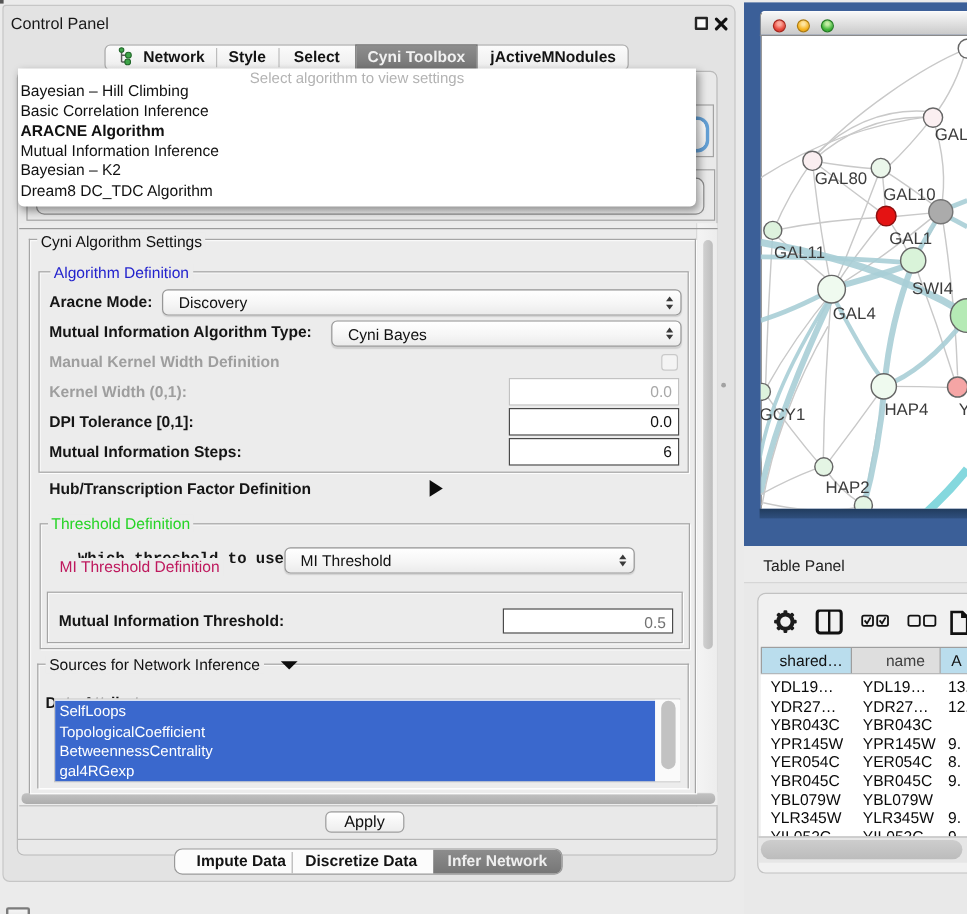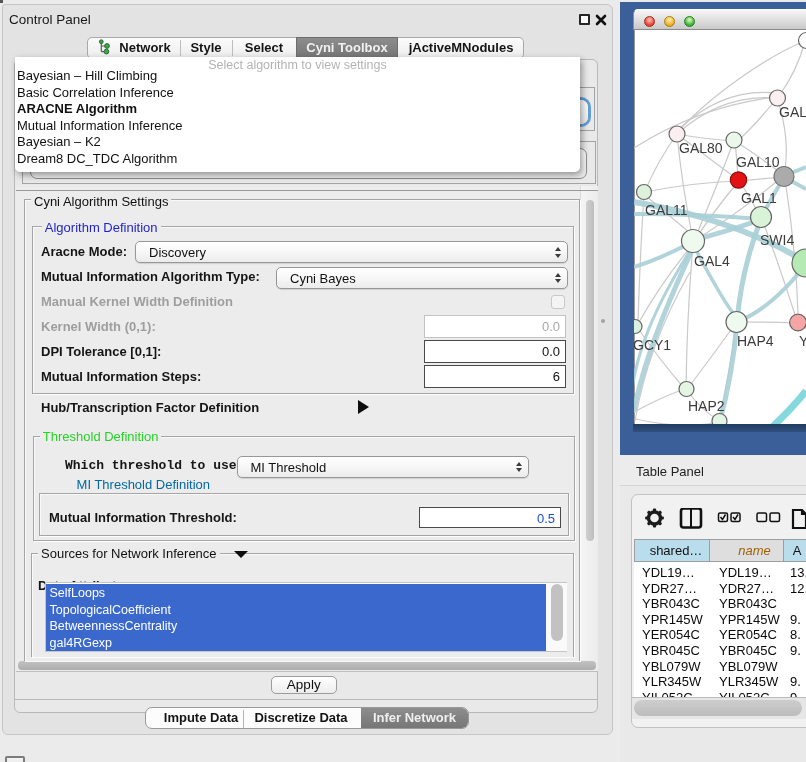--- a/index.html
+++ b/index.html
@@ -97,23 +97,23 @@
 
 <div class="grp" style="left:32.5px;top:435.5px;width:540px;height:103px;"></div>
 <div class="gtitle" style="left:39.8px;top:428.5px;color:#25d425;">Threshold Definition</div>
 <div class="lbl" style="left:65px;top:458px;width:160px;text-align:right;font-family:Liberation Mono, monospace;">Which threshold to use:</div>
 <div class="combo" style="left:236.5px;top:455.5px;width:290px;">
   <span class="ct">MI Threshold</span>
     <span class="arr arrup"></span>
     <span class="arr arrdn"></span>
 </div>
 <div class="grp" style="left:39px;top:492.5px;width:527.5px;height:41px;"></div>
-<div class="gtitle" style="left:46.6px;top:477px;color:#0369a1;margin-left:27px;">MI Threshold Definition</div>
+<div class="gtitle" style="left:46.6px;top:465px;color:#be185d;">MI Threshold Definition</div>
 <div class="lbl" style="left:49px;top:510px;">Mutual Information Threshold:</div>
-<div class="tfield" style="left:419px;top:507px;width:142px;height:21px;border:1px solid #4a4a4a;color:#1d4ed8;line-height:21px;padding-left:40px;">0.5</div>
+<div class="tfield" style="left:419px;top:507px;width:142px;height:21px;border:1px solid #4a4a4a;color:#737373;line-height:21px;padding-left:40px;">0.5</div>
 
 <div class="grp" style="left:31px;top:553px;width:541px;height:103px;border-bottom:none;"></div>
 <div class="gtitle" style="left:38px;top:546px;color:#111;">Sources for Network Inference</div>
 <div class="abs" style="left:234px;top:551px;width:0;height:0;border-left:7px solid transparent;border-right:7px solid transparent;border-top:7.5px solid #0d0d0d;"></div>
 <div class="lbl" style="left:38px;top:567px;margin-top:11px;">Data Attributes</div>
 
 <div class="abs" style="left:45px;top:582px;width:522px;height:70px;background:#fff;border:1px solid #c6c6c6;box-sizing:border-box;"></div>
 <div class="abs" style="left:45.5px;top:584px;width:500px;height:67px;background:#3a68cd;overflow:hidden;">
   <div style="font-size:12.5px;color:#fff;line-height:16.5px;padding-left:4px;padding-top:1px;">SelfLoops<br>TopologicalCoefficient<br>BetweennessCentrality<br>gal4RGexp</div>
 </div>
@@ -267,21 +267,21 @@
     <path d="M88 9 l2 2.5 3-5"></path>
     <rect x="112" y="5" width="9.5" height="8.5" rx="1.5"></rect>
     <rect x="125" y="5" width="9.5" height="8.5" rx="1.5"></rect>
   </g>
 
   <path d="M148 2 L157 2 L161 6 L161 20 L148 20 Z M157 2 L157 6 L161 6" fill="none" stroke="#111" stroke-width="2.2"></path>
 </svg>
 
 <div class="abs" style="left:634px;top:539px;width:172px;height:23px;border-top:1px solid #9e9e9e;border-bottom:1px solid #9e9e9e;box-sizing:border-box;">
   <div class="abs" style="left:0;top:0;width:76px;height:21px;background:#badded;border-left:1px solid #9e9e9e;border-right:1px solid #9e9e9e;box-sizing:border-box;text-align:center;text-indent:8px;font-size:13px;line-height:21px;color:#111;">shared…</div>
-  <div class="abs" style="left:76px;top:0;width:74px;height:21px;background:#dedede;border-right:1px solid #9e9e9e;box-sizing:border-box;text-align:center;text-indent:16px;font-size:13px;line-height:21px;color:#a16207;font-style:italic;">name</div>
+  <div class="abs" style="left:76px;top:0;width:74px;height:21px;background:#dedede;border-right:1px solid #9e9e9e;box-sizing:border-box;text-align:center;text-indent:16px;font-size:13px;line-height:21px;color:#404040;">name</div>
   <div class="abs" style="left:150px;top:0;width:26px;height:21px;background:#badded;box-sizing:border-box;text-align:center;font-size:13px;line-height:21px;color:#111;">A</div>
 </div>
 <div class="abs" style="left:634px;top:562px;width:172px;height:135px;background:#fff;overflow:hidden;">
   <div class="trow" style="left:8px;top:3px;">YDL19…</div>
     <div class="trow" style="left:85px;top:3px;">YDL19…</div>
     <div class="trow" style="left:156px;top:3px;">13.</div>
   <div class="trow" style="left:8px;top:18.6px;">YDR27…</div>
     <div class="trow" style="left:85px;top:18.6px;">YDR27…</div>
     <div class="trow" style="left:156px;top:18.6px;">12.</div>
   <div class="trow" style="left:8px;top:34.2px;">YBR043C</div>

